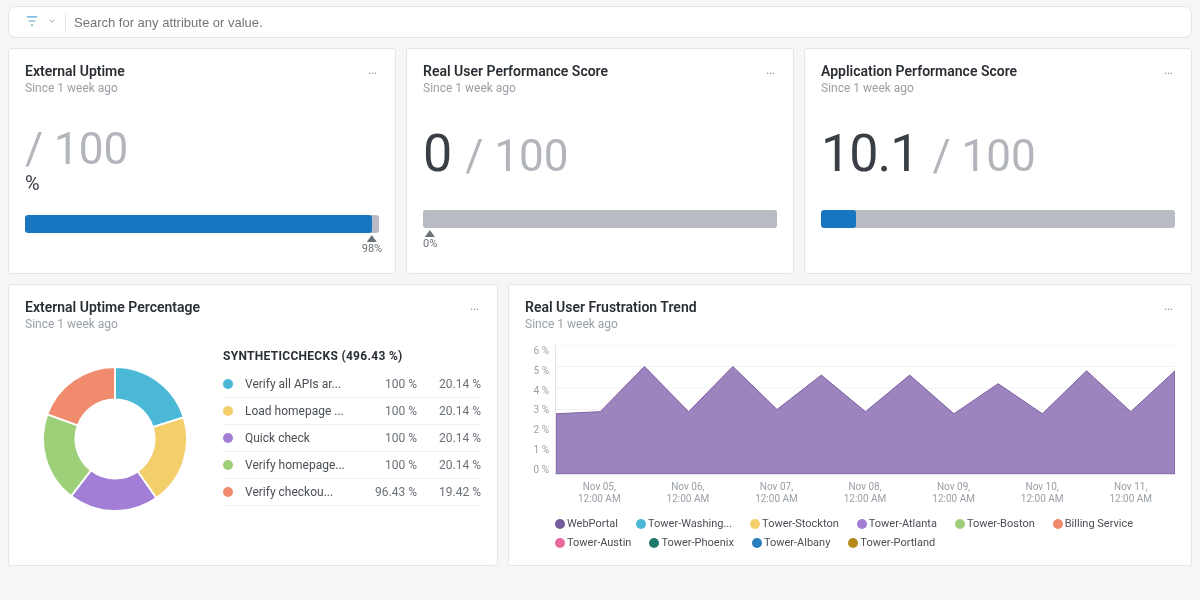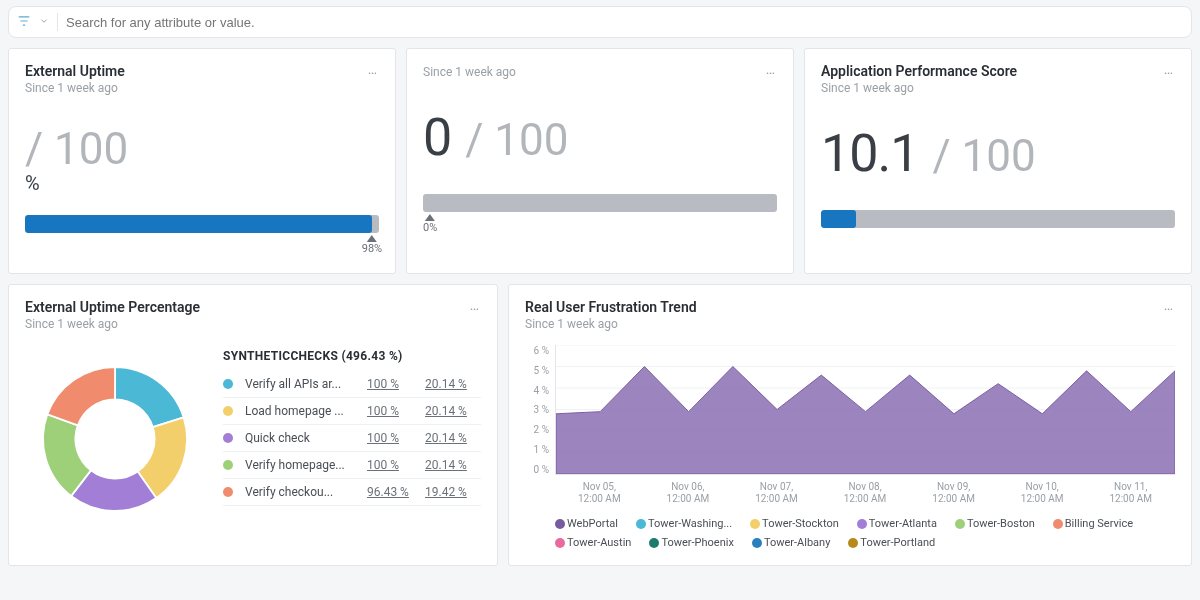--- a/index.html
+++ b/index.html
@@ -12,21 +12,21 @@
   }
   
   .searchbar {
     background: #fff;
     border: 1px solid #e3e5e8;
     border-radius: 8px;
     height: 32px;
     display: flex;
     align-items: center;
     gap: 8px;
-    padding: 0 8px;
+    padding: 0 16px;
     margin-bottom: 10px;
   }
   .filter-icon { color: #5fa8d3; font-size: 14px; }
   .chevron-icon { color: #8b9199; font-size: 10px; }
   .divider-v { width: 1px; height: 18px; background: #e3e5e8; }
   .searchbar input {
     border: none; outline: none; flex: 1;
     font-size: 13px; color: #6b7178;
   }
   
@@ -83,21 +83,21 @@
   .check-row {
     display: grid;
     grid-template-columns: 14px 1fr 50px 56px;
     gap: 8px; align-items: center;
     border-bottom: 1px solid #eef0f2;
     padding: 6px 0;
     color: #4a4f55;
   }
   .swatch { width: 10px; height: 10px; border-radius: 50%; }
   .check-name { white-space: nowrap; overflow: hidden; text-overflow: ellipsis; }
-  .check-v { color: #6b7178; text-decoration: underline; }
+  .check-v { text-align: right; color: #6b7178; }
   
   .trend-body { margin-top: 14px; }
   .trend-chart { position: relative; height: 130px; display: flex; }
   .yaxis { display: flex; flex-direction: column; justify-content: space-between; font-size: 10px; color: #9aa0a6; width: 30px; text-align: right; padding-right: 6px; }
   .plot { flex: 1; position: relative; border-left: 1px solid #e3e5e8; border-bottom: 1px solid #e3e5e8; }
   .xaxis { display: flex; margin-left: 30px; margin-top: 6px; }
   .xtick { flex: 1; text-align: center; font-size: 10px; color: #9aa0a6; line-height: 1.2; }
   .legend { display: flex; flex-wrap: wrap; gap: 6px 18px; margin-top: 12px; margin-left: 30px; font-size: 11px; color: #4a4f55; }
   .leg-item { display: flex; align-items: center; gap: 2px; }
 </style>
@@ -136,20 +136,21 @@
       <div class="marker-row">
         <div class="bar-marker" id="mk-uptime" style="left: 98%;">
           <div class="tri"></div><span>98%</span>
         </div>
       </div>
     </div>
   </div>
 
   <div class="card">
     <span class="more-btn">…</span>
+    <div class="card-title">Real User Performance Score</div>
     <div class="card-sub">Since 1 week ago</div>
     <div class="score">
       <span class="big">0</span>
       <span class="denom">/ 100</span>
     </div>
     <div class="bar-wrap">
       <div class="bar-track">
         <div class="bar-fill" id="bar-rups" style="width: 0%;"></div>
       </div>
       <div class="marker-row">

